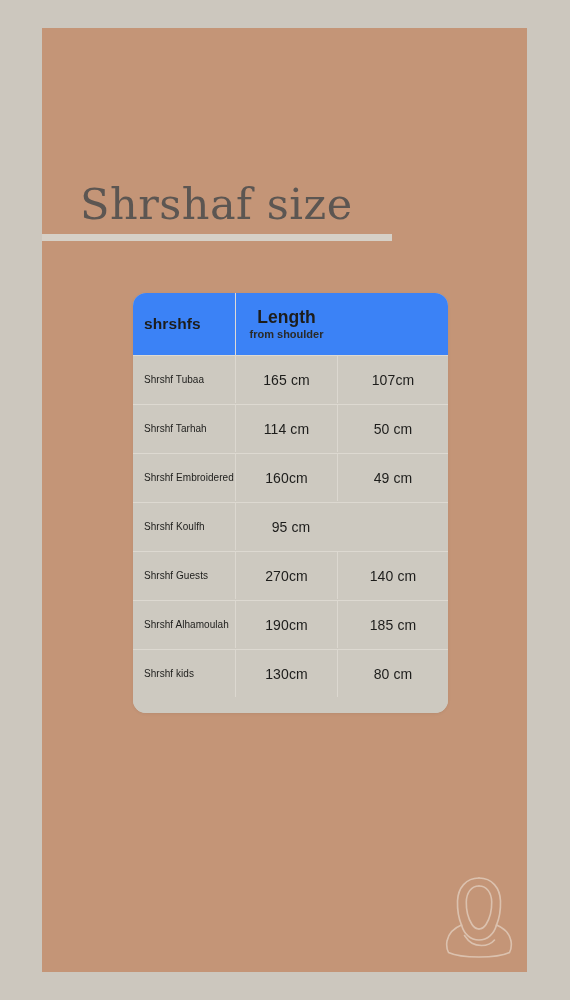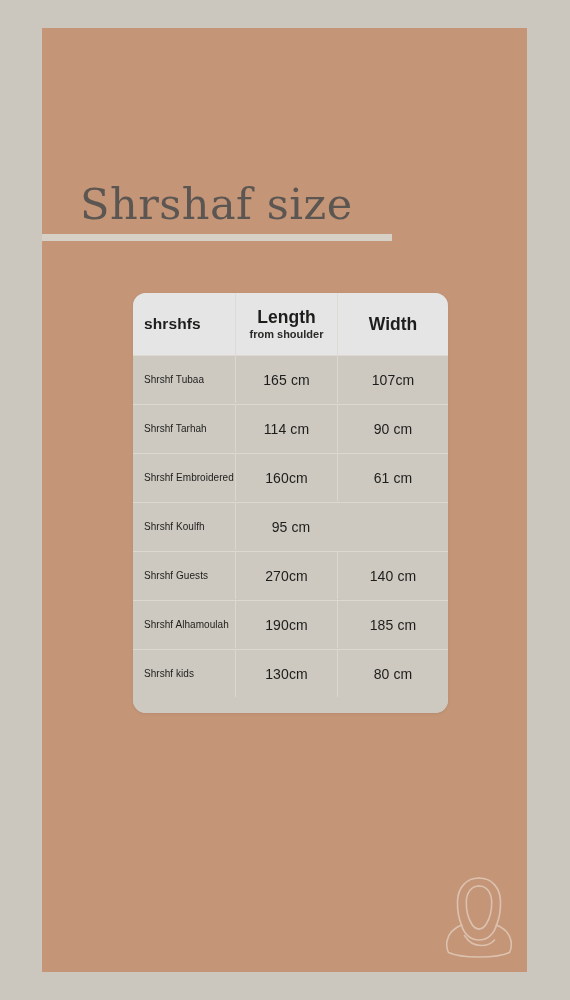--- a/index.html
+++ b/index.html
@@ -83,21 +83,21 @@
     justify-content: center;
     text-align: center;
     color: #1d1d1b;
   }
   .c-name  { width: 102px; align-items: flex-start; padding-left: 11px; text-align: left; }
   .c-len   { width: 102px; }
   .c-wid   { width: 111px; }
 
   
   #thead {
-    background: #e5e5e5;
+    background: #3b82f6;
     height: 62px;
     align-items: center;
   }
   #thead .tcell { height: 62px; }
   .h-text {
     font-size: 15.5px;
     font-weight: 600;
     color: #1d1d1b;
     letter-spacing: 0.1px;
   }
@@ -169,23 +169,20 @@
     <div id="size-table">
 
       <div id="thead" class="trow">
         <div class="tcell c-name">
           <span class="h-text">shrshfs</span>
         </div>
         <div class="tcell c-len">
           <span class="h-big">Length</span>
           <span class="h-sub">from shoulder</span>
         </div>
-        <div class="tcell c-wid">
-          <span class="h-big">Width</span>
-        </div>
       </div>
 
       <div class="trow brow">
         <div class="tcell c-name">
           <span class="cell-name">Shrshf Tubaa</span>
         </div>
         <div class="tcell c-len">
           <span class="cell-val">165 cm</span>
         </div>
         <div class="tcell c-wid">
@@ -194,33 +191,33 @@
       </div>
 
       <div class="trow brow">
         <div class="tcell c-name">
           <span class="cell-name">Shrshf Tarhah</span>
         </div>
         <div class="tcell c-len">
           <span class="cell-val">114 cm</span>
         </div>
         <div class="tcell c-wid">
-          <span class="cell-val">90 cm</span>
+          <span class="cell-val">50 cm</span>
         </div>
       </div>
 
       <div class="trow brow">
         <div class="tcell c-name">
           <span class="cell-name">Shrshf Embroidered</span>
         </div>
         <div class="tcell c-len">
           <span class="cell-val">160cm</span>
         </div>
         <div class="tcell c-wid">
-          <span class="cell-val">61 cm</span>
+          <span class="cell-val">49 cm</span>
         </div>
       </div>
 
       <div class="trow brow">
         <div class="tcell c-name">
           <span class="cell-name">Shrshf Koulfh</span>
         </div>
         <div class="tcell c-wid">
           <span class="cell-val">95 cm</span>
         </div>

